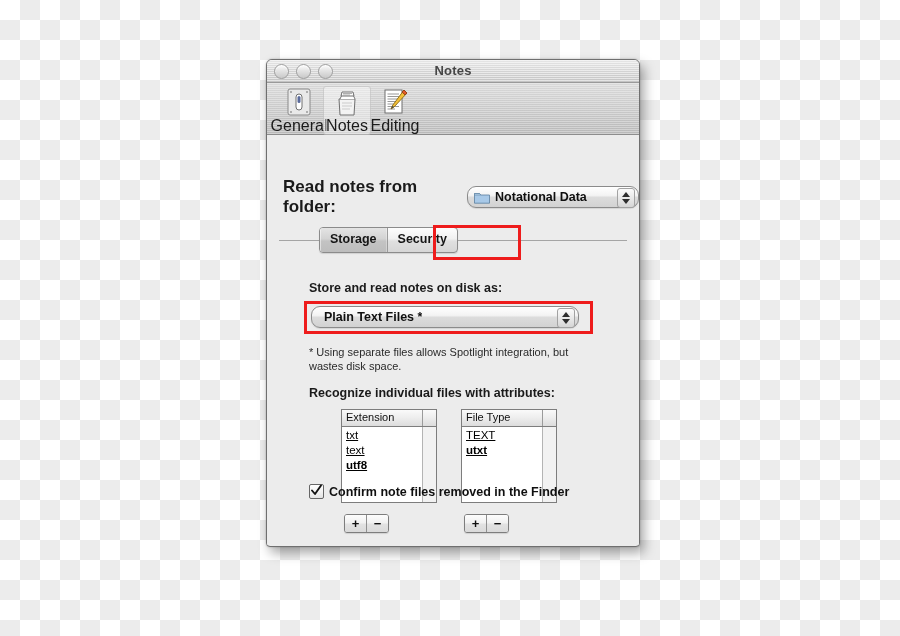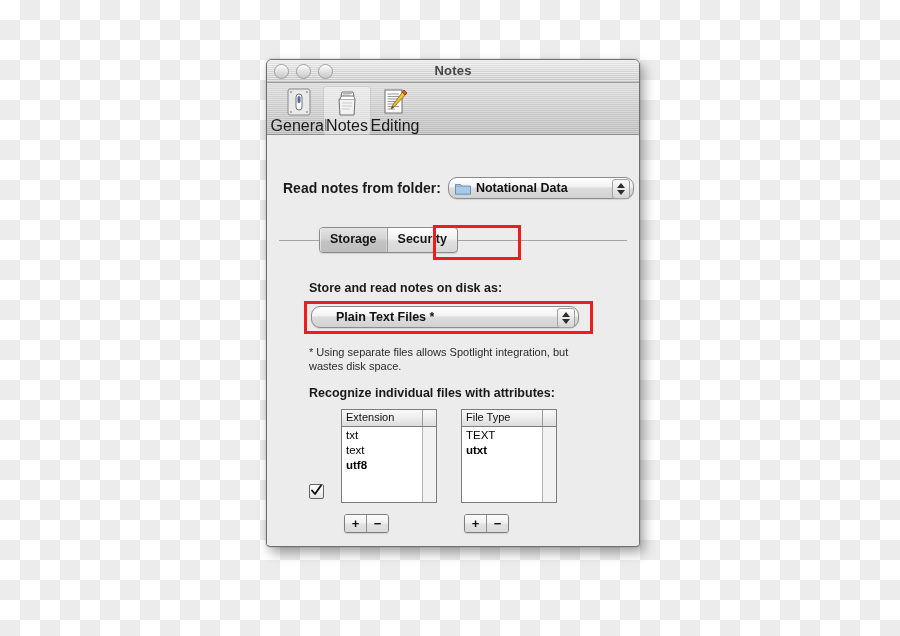--- a/index.html
+++ b/index.html
@@ -123,21 +123,21 @@
   }
 
   .row-folder {
     display: flex;
     align-items: center;
     position: absolute;
     left: 16px;
     top: 42px;
   }
   .lbl {
-    font-size: 14px;
+    font-size: 17px;
     font-weight: bold;
     color: #1a1a1a;
   }
 
   
   .popup {
     position: relative;
     height: 22px;
     border: 1px solid #8b8b8b;
     border-radius: 9px;
@@ -277,20 +277,21 @@
   }
   .tbl-body {
     position: relative;
     height: 76px;
     background: #ffffff;
   }
   .tbl-rows {
     position: absolute;
     left: 0; top: 0; right: 13px; bottom: 0;
     padding: 1px 0 0 4px;
+    text-decoration: underline;
   }
   .tbl-row {
     font-size: 11.5px;
     color: #000;
     line-height: 15px;
     white-space: nowrap;
   }
   .tbl-row.bold { font-weight: bold; }
   .tbl-scroll {
     position: absolute;
@@ -438,21 +439,21 @@
         <div class="tab active">Storage</div>
         <div class="tab">Security</div>
       </div>
     </div>
 
     <div class="redbox" style="left:166px; top:90px; width:88px; height:35px;"></div>
 
     <div class="section-label" style="left:42px; top:146px;">Store and read notes on disk as:</div>
 
     <div class="popup" style="position:absolute; left:44px; top:171px; width:268px;">
-      <span class="pu-label" style="margin-left:24px;">Plain Text Files *</span>
+      <span class="pu-label" style="margin-left:12px;">Plain Text Files *</span>
       <div class="arrows">
         <div class="arrow-up"></div>
         <div class="arrow-dn"></div>
       </div>
     </div>
 
     <div class="redbox" style="left:37px; top:166px; width:289px; height:33px;"></div>
 
     <div class="note-text" style="left:42px; top:210px;">* Using separate files allows Spotlight integration, but wastes disk space.</div>
 
@@ -496,16 +497,17 @@
       <div class="pm-btn">+</div>
       <div class="pm-btn">−</div>
     </div>
 
     <div class="checkrow">
       <div class="cbox">
         <svg width="13" height="13" viewBox="0 0 13 13">
           <path d="M2 6.5 L5 10 L11 1.5" fill="none" stroke="#111111" stroke-width="1.9" stroke-linecap="round" stroke-linejoin="round"></path>
         </svg>
       </div>
+      <span class="cb-label">Confirm note files removed in the Finder</span>
     </div>
 
   </div>
 </div>
 
 </body></html>

